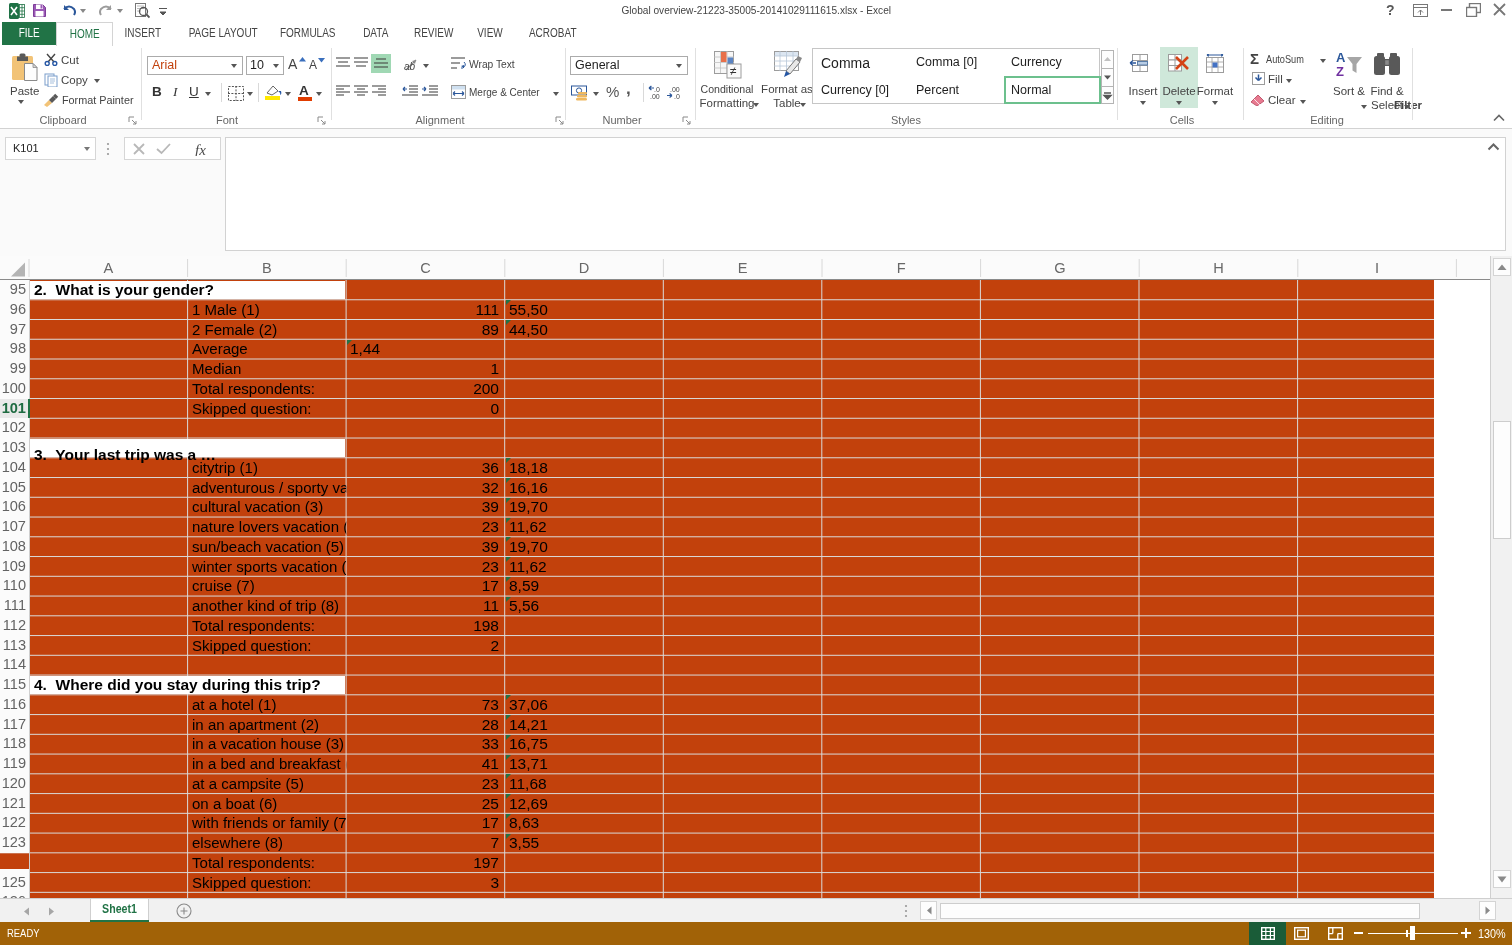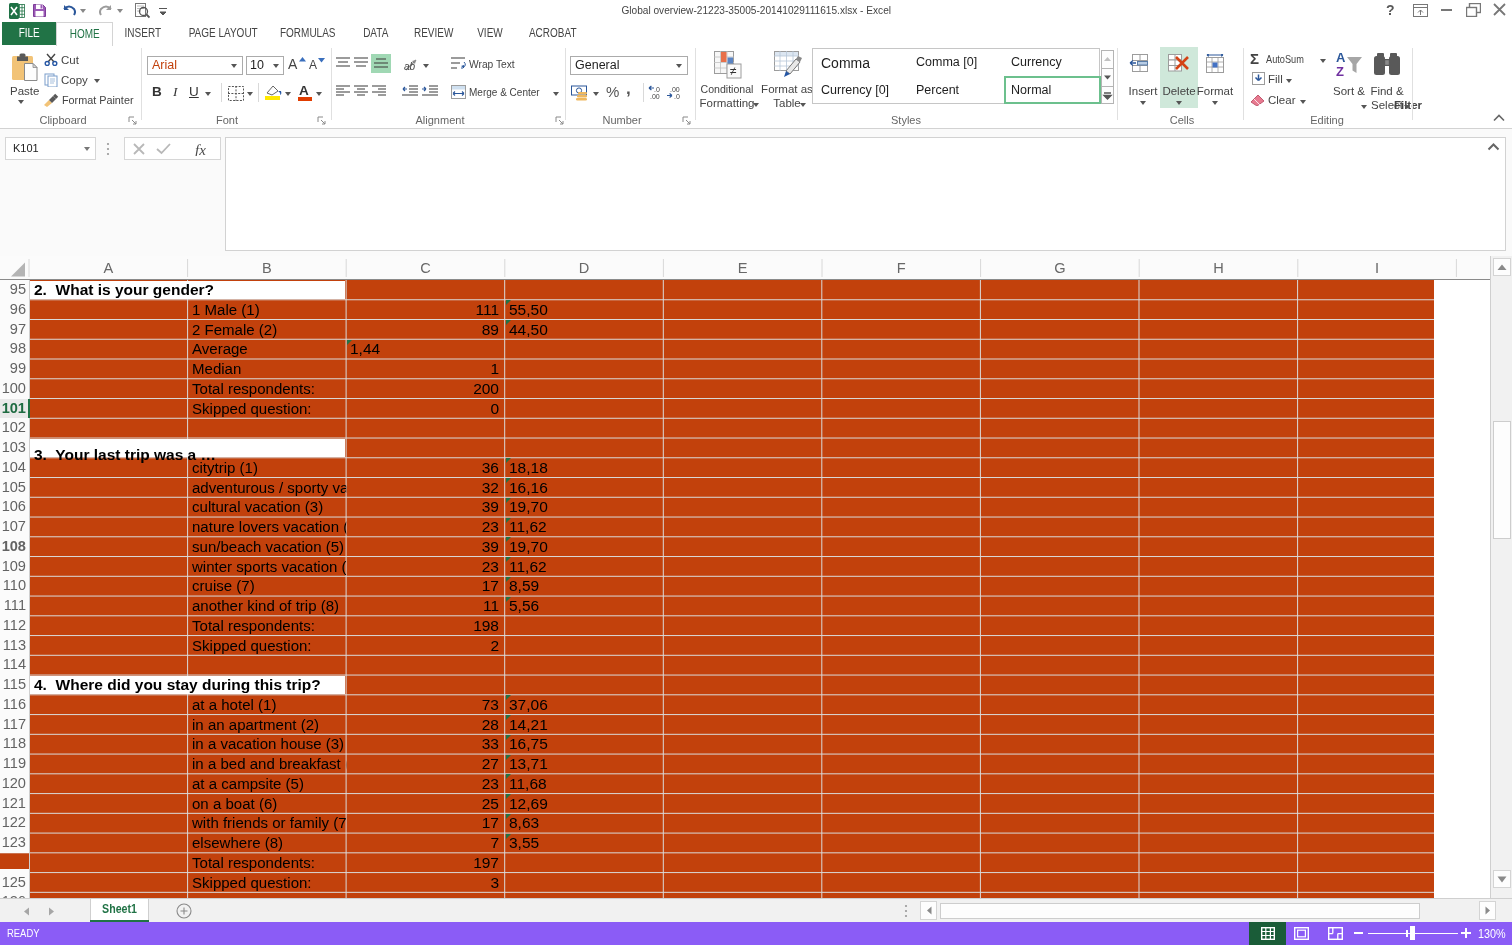--- a/index.html
+++ b/index.html
@@ -43,21 +43,21 @@
   .cCl { position:absolute; left:321px; }
   .cD { position:absolute; left:480px; }
   .bold { font-weight:bold; }
   .rowhead.sel { color:#1e6b41; font-weight:bold; background:#e9e9e9; }
   .tri { position:absolute; width:0; height:0; border-top:5px solid #217346; border-right:5px solid transparent; }
   
   #vscroll { position:absolute; left:1490px; top:256px; width:22px; height:642px; background:#f1f1f1; border-left:1px solid #cfcfcf; }
   
   #sheetbar { position:absolute; left:0; top:898px; width:1512px; height:24px; background:#f1f1f1; border-top:1px solid #cfcfcf; }
   
-  #statusbar { position:absolute; left:0; top:922px; width:1512px; height:23px; background:#8b5cf6; color:#fff; }
+  #statusbar { position:absolute; left:0; top:922px; width:1512px; height:23px; background:#a16207; color:#fff; }
 </style>
 </head>
 <body>
 <div id="titlebar">
   <svg class="abs" style="left:9px;top:3px;" width="16" height="16" viewBox="0 0 16 16">
     <rect x="0" y="0" width="10" height="16" rx="1.5" fill="#1e7145"></rect>
     <path d="M2 4 L8 12 M8 4 L2 12" stroke="#fff" stroke-width="1.6"></path>
     <rect x="10.5" y="1.5" width="5" height="13" fill="#fff" stroke="#1e7145" stroke-width="0.8"></rect>
     <path d="M10.5 4.7 h5 M10.5 8 h5 M10.5 11.3 h5 M13 1.5 v13" stroke="#1e7145" stroke-width="0.8"></path>
   </svg>
@@ -490,21 +490,21 @@
 <div class="rowhead" style="left:0;top:79.01px;">99</div>
 <div class="rowhead" style="left:0;top:98.77px;">100</div>
 <div class="rowhead sel" style="left:0;top:118.52px;">101</div>
 <div class="abs" style="left:27.5px;top:118.52px;width:2.5px;height:19.75px;background:#217346;"></div>
 <div class="rowhead" style="left:0;top:138.27px;">102</div>
 <div class="rowhead" style="left:0;top:158.02px;">103</div>
 <div class="rowhead" style="left:0;top:177.78px;">104</div>
 <div class="rowhead" style="left:0;top:197.53px;">105</div>
 <div class="rowhead" style="left:0;top:217.28px;">106</div>
 <div class="rowhead" style="left:0;top:237.04px;">107</div>
-<div class="rowhead" style="left:0;top:256.79px;font-weight:bold;">108</div>
+<div class="rowhead" style="left:0;top:256.79px;">108</div>
 <div class="rowhead" style="left:0;top:276.54px;">109</div>
 <div class="rowhead" style="left:0;top:296.30px;">110</div>
 <div class="rowhead" style="left:0;top:316.05px;">111</div>
 <div class="rowhead" style="left:0;top:335.80px;">112</div>
 <div class="rowhead" style="left:0;top:355.55px;">113</div>
 <div class="rowhead" style="left:0;top:375.31px;">114</div>
 <div class="rowhead" style="left:0;top:395.06px;">115</div>
 <div class="rowhead" style="left:0;top:414.81px;">116</div>
 <div class="rowhead" style="left:0;top:434.57px;">117</div>
 <div class="rowhead" style="left:0;top:454.32px;">118</div>
@@ -623,21 +623,21 @@
     </div>
 <div class="tri" style="left:505.8px;top:435.07px;"></div>
 <div class="cellrow" style="top:454.32px;width:1461px;">
       <span class="cB">in a vacation house (3)</span>
       <span class="cC">33</span>
       <span class="cD">16,75</span>
     </div>
 <div class="tri" style="left:505.8px;top:454.82px;"></div>
 <div class="cellrow" style="top:474.07px;width:1461px;">
       <span class="cB">in a bed and breakfast (4)</span>
-      <span class="cC">27</span>
+      <span class="cC">41</span>
       <span class="cD">13,71</span>
     </div>
 <div class="tri" style="left:505.8px;top:474.57px;"></div>
 <div class="cellrow" style="top:493.82px;width:1461px;">
       <span class="cB">at a campsite (5)</span>
       <span class="cC">23</span>
       <span class="cD">11,68</span>
     </div>
 <div class="tri" style="left:505.8px;top:494.32px;"></div>
 <div class="cellrow" style="top:513.58px;width:1461px;">

